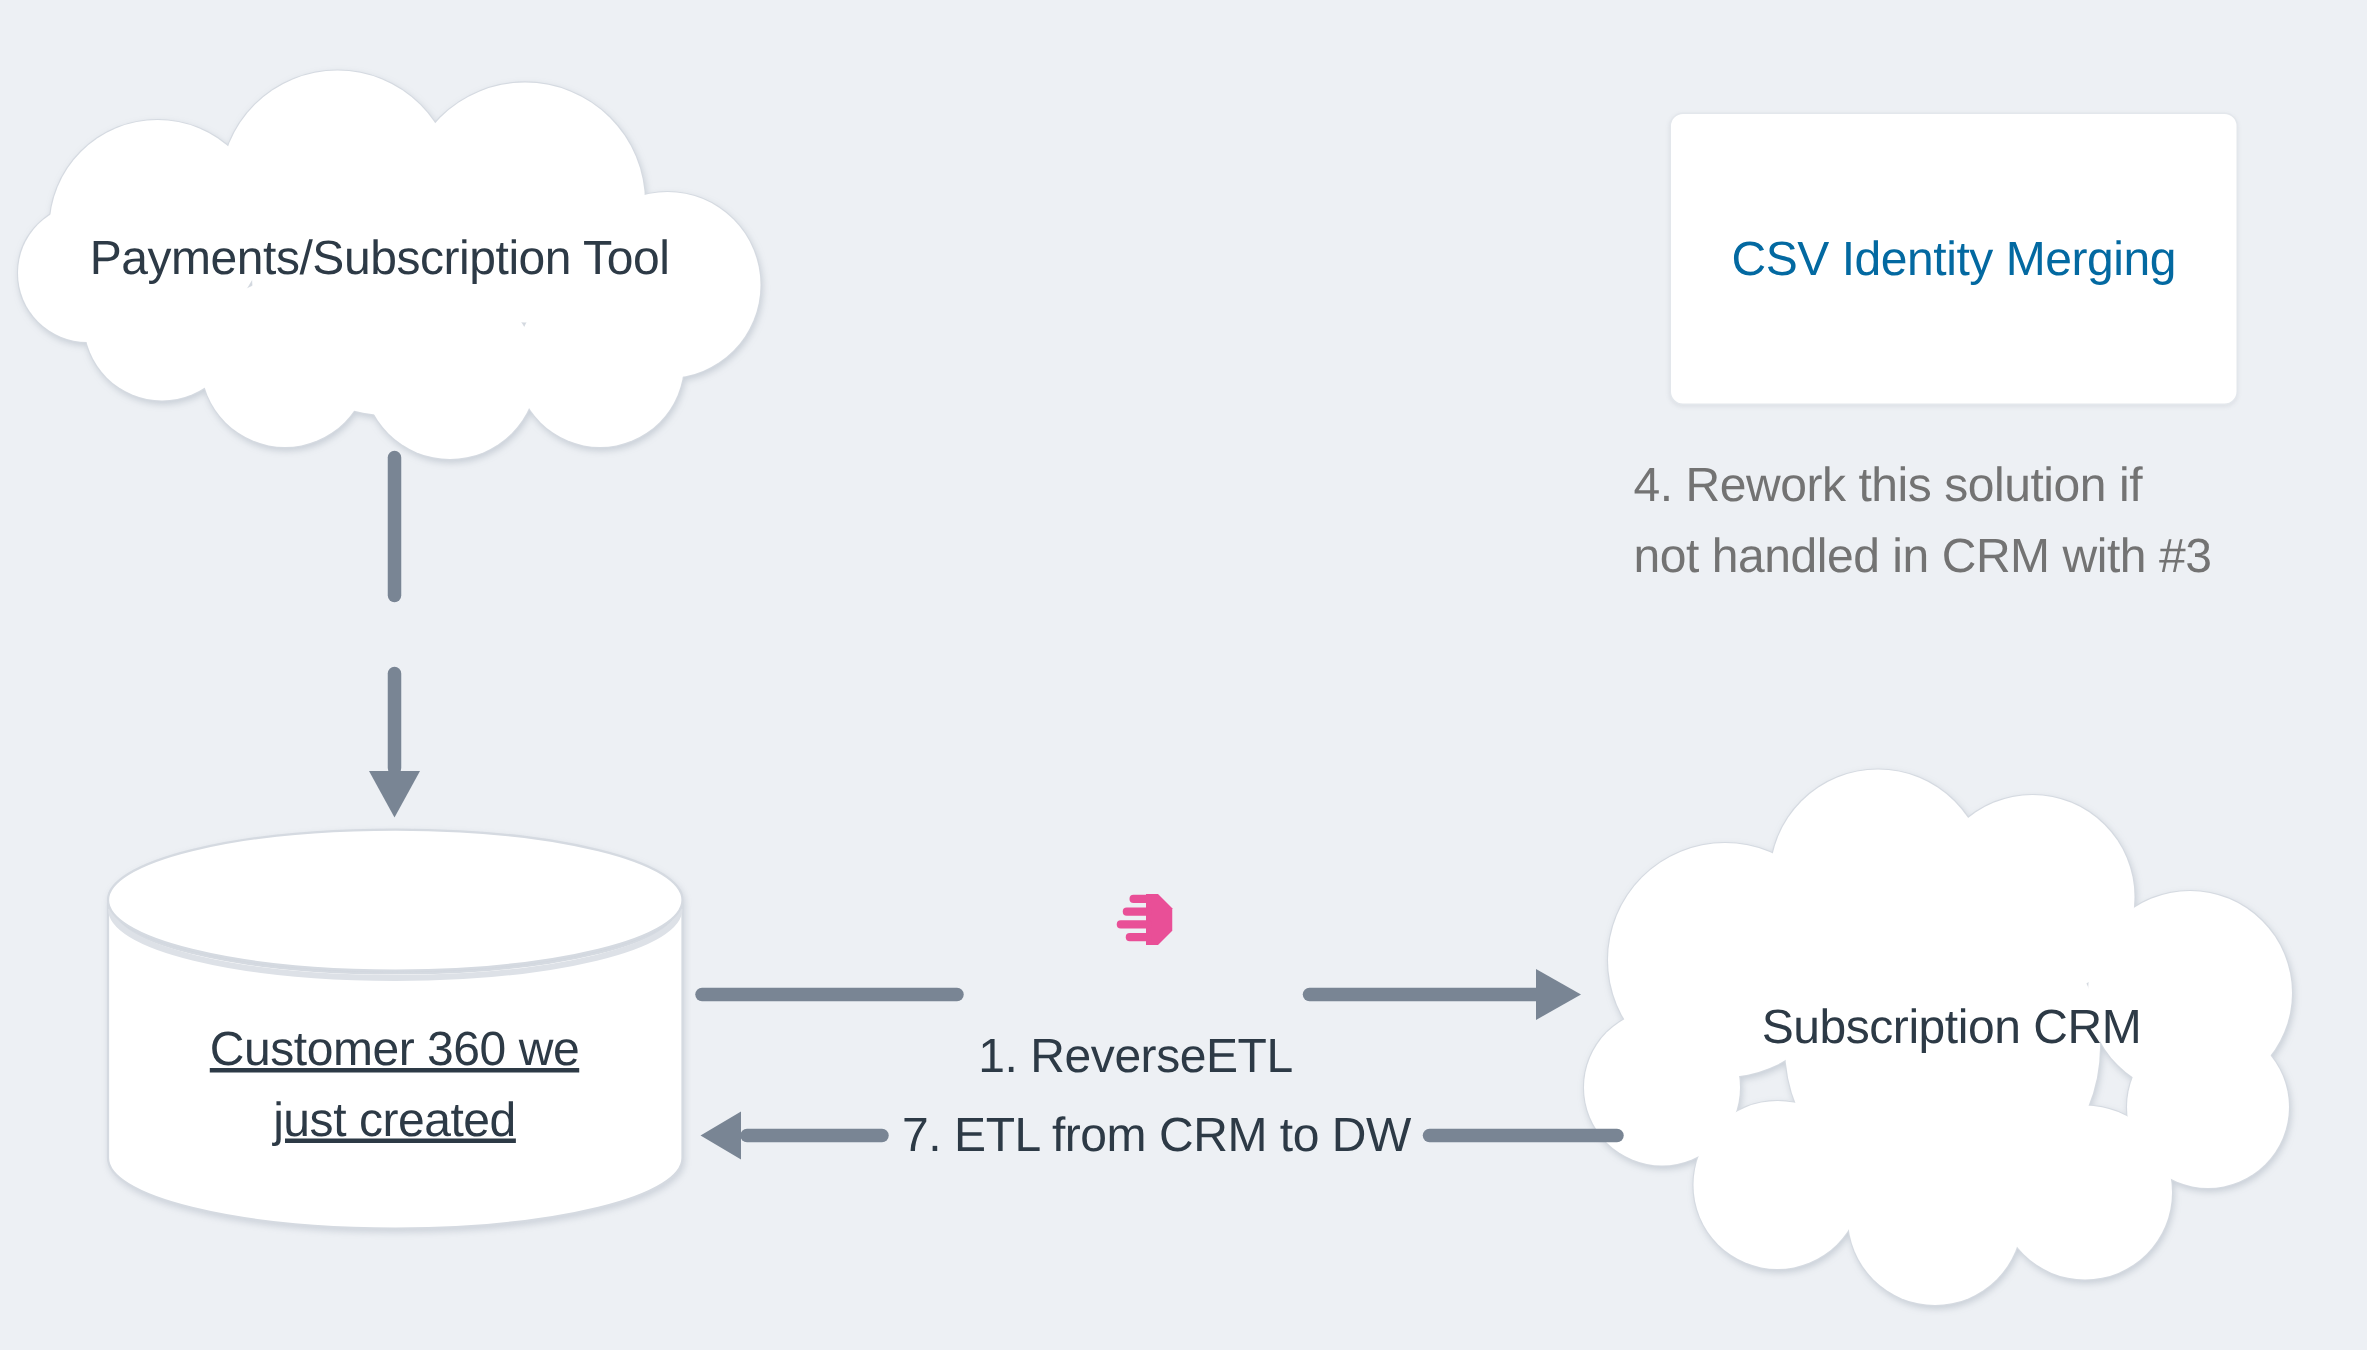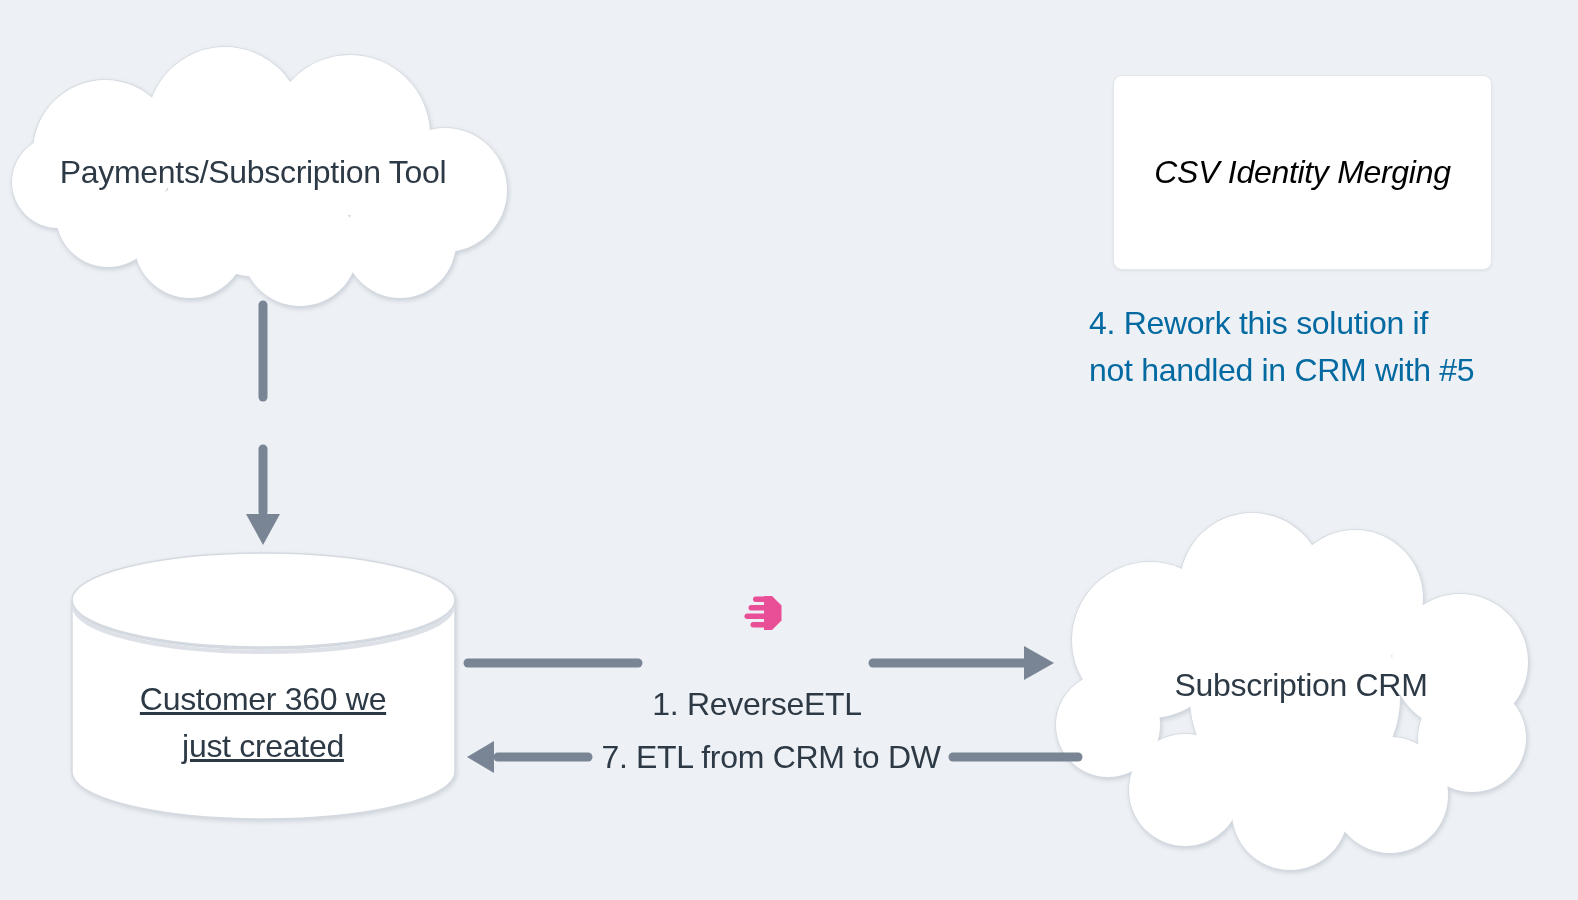--- a/index.html
+++ b/index.html
@@ -18,26 +18,26 @@
     white-space:nowrap; text-align:center; color:#2d3a46;
   }
   .label .line { line-height:47px; }
   .csv-box {
     position:absolute; left:1113px; top:75px; width:377px; height:193px;
     background:#ffffff; border:1px solid #e3e7ec; border-radius:9px;
     box-shadow:0 1px 3px rgba(90,100,120,0.10);
     display:flex; align-items:center; justify-content:center;
   }
   .csv-box .box-label {
-    font-size:32px; font-weight:500; letter-spacing:-0.3px; color:#000000;font-style:italic;
+    font-size:32px; font-weight:500; letter-spacing:-0.3px; color:#0369a1;
   }
   .note {
     position:absolute; left:1089px; top:300px;
     font-size:32px; font-weight:500; letter-spacing:-0.3px;
-    color:#0369a1;
+    color:#737373;
   }
   .note .line { line-height:47px; white-space:nowrap; }
 </style>
 </head>
 <body>
 
 <div class="canvas">
 
   <svg class="layer" width="1578" height="900" viewBox="0 0 1578 900">
 
@@ -141,16 +141,16 @@
   <div class="label" style="left:771px; top:757px;">7. ETL from CRM to DW</div>
 
   <div class="label" style="left:1301px; top:685px;">Subscription CRM</div>
 
   <div class="csv-box">
     <span class="box-label">CSV Identity Merging</span>
   </div>
 
   <div class="note">
     <div class="line">4. Rework this solution if</div>
-    <div class="line">not handled in CRM with #5</div>
+    <div class="line">not handled in CRM with #3</div>
   </div>
 
 </div>
 
 </body></html>

